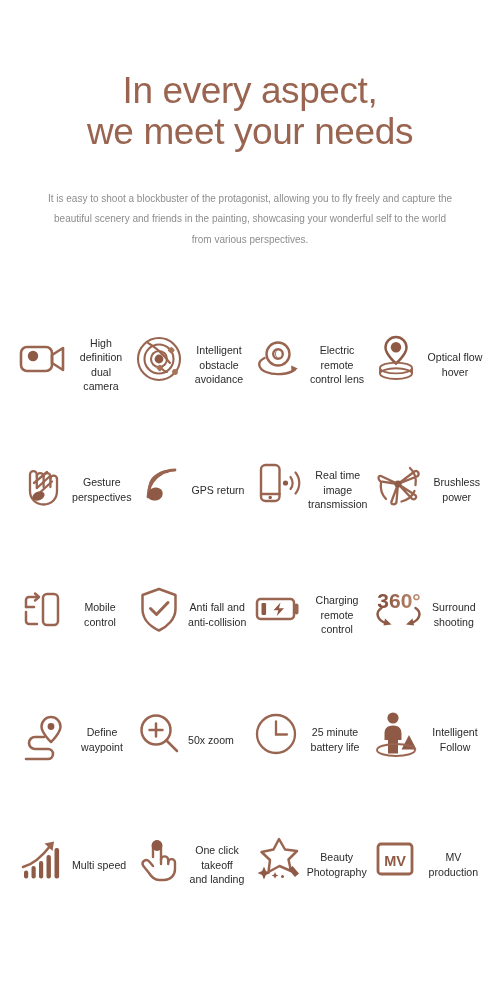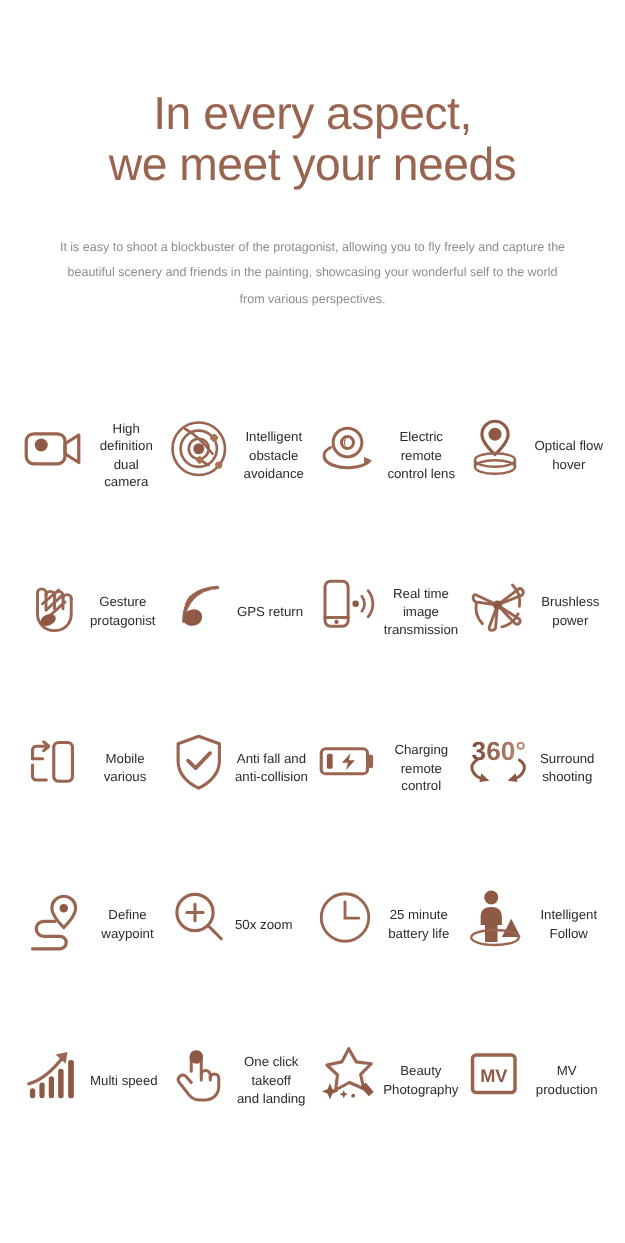--- a/index.html
+++ b/index.html
@@ -177,21 +177,21 @@
               <path d="M16 19 v-2.5 a3.4 3.4 0 0 1 6.8 0 V30"></path>
               <path d="M22.8 18.5 a3.4 3.4 0 0 1 6.8 0 V29"></path>
               <path d="M29.6 18.5 a3.4 3.4 0 0 1 6.8 0 V29"></path>
               <path d="M36.4 21 a3.3 3.3 0 0 1 6.6 0"></path>
               <path d="M20 25 L33 14 M23 30 L35.5 18.5 M26.5 34 L38 23.5"></path>
             </g>
             <ellipse cx="24.5" cy="38" rx="6.4" ry="4.3" fill="#8e5a45" transform="rotate(-24 24.5 38)"></ellipse>
           </svg>
         </div>
         <div class="feature-label">Gesture
-protagonist</div>
+perspectives</div>
       </div>
 
       <div class="feature-cell">
         <div class="feature-icon">
           <svg width="56" height="50" viewBox="0 0 56 50">
             <g fill="none" stroke="#9a6550" stroke-width="2.8" stroke-linecap="round">
               <path d="M15 38 a27 27 0 0 1 27 -27"></path>
               <path d="M16 31 a20 20 0 0 1 18.5 -18.5"></path>
               <path d="M17.5 24.5 a13 13 0 0 1 10 -9"></path>
             </g>
@@ -246,21 +246,21 @@
           <svg width="54" height="50" viewBox="0 0 54 50">
             <g fill="none" stroke="#9a6550" stroke-width="2.5" stroke-linecap="round" stroke-linejoin="round">
               <rect x="29" y="10" width="15" height="31" rx="4"></rect>
               <path d="M12 23 v-7 a3 3 0 0 1 3 -3 h9"></path>
               <path d="M21 9.5 L25 13 L21 16.5"></path>
               <path d="M12 28 v9 a3 3 0 0 0 3 3 h8"></path>
               <path d="M12 23 h8"></path>
             </g>
           </svg>
         </div>
-        <div class="feature-label">Mobile various</div>
+        <div class="feature-label">Mobile control</div>
       </div>
 
       <div class="feature-cell">
         <div class="feature-icon">
           <svg width="54" height="52" viewBox="0 0 54 52">
             <g fill="none" stroke="#9a6550" stroke-width="2.5" stroke-linejoin="round" stroke-linecap="round">
               <path d="M27 6 L43.5 12 v14 c0 10 -8 17.5 -16.5 21.5 C18 43.5 10.5 36 10.5 26 V12 Z"></path>
               <path d="M18.5 25.5 L24.5 31.5 L36 19.5" stroke-width="3"></path>
             </g>
           </svg>

